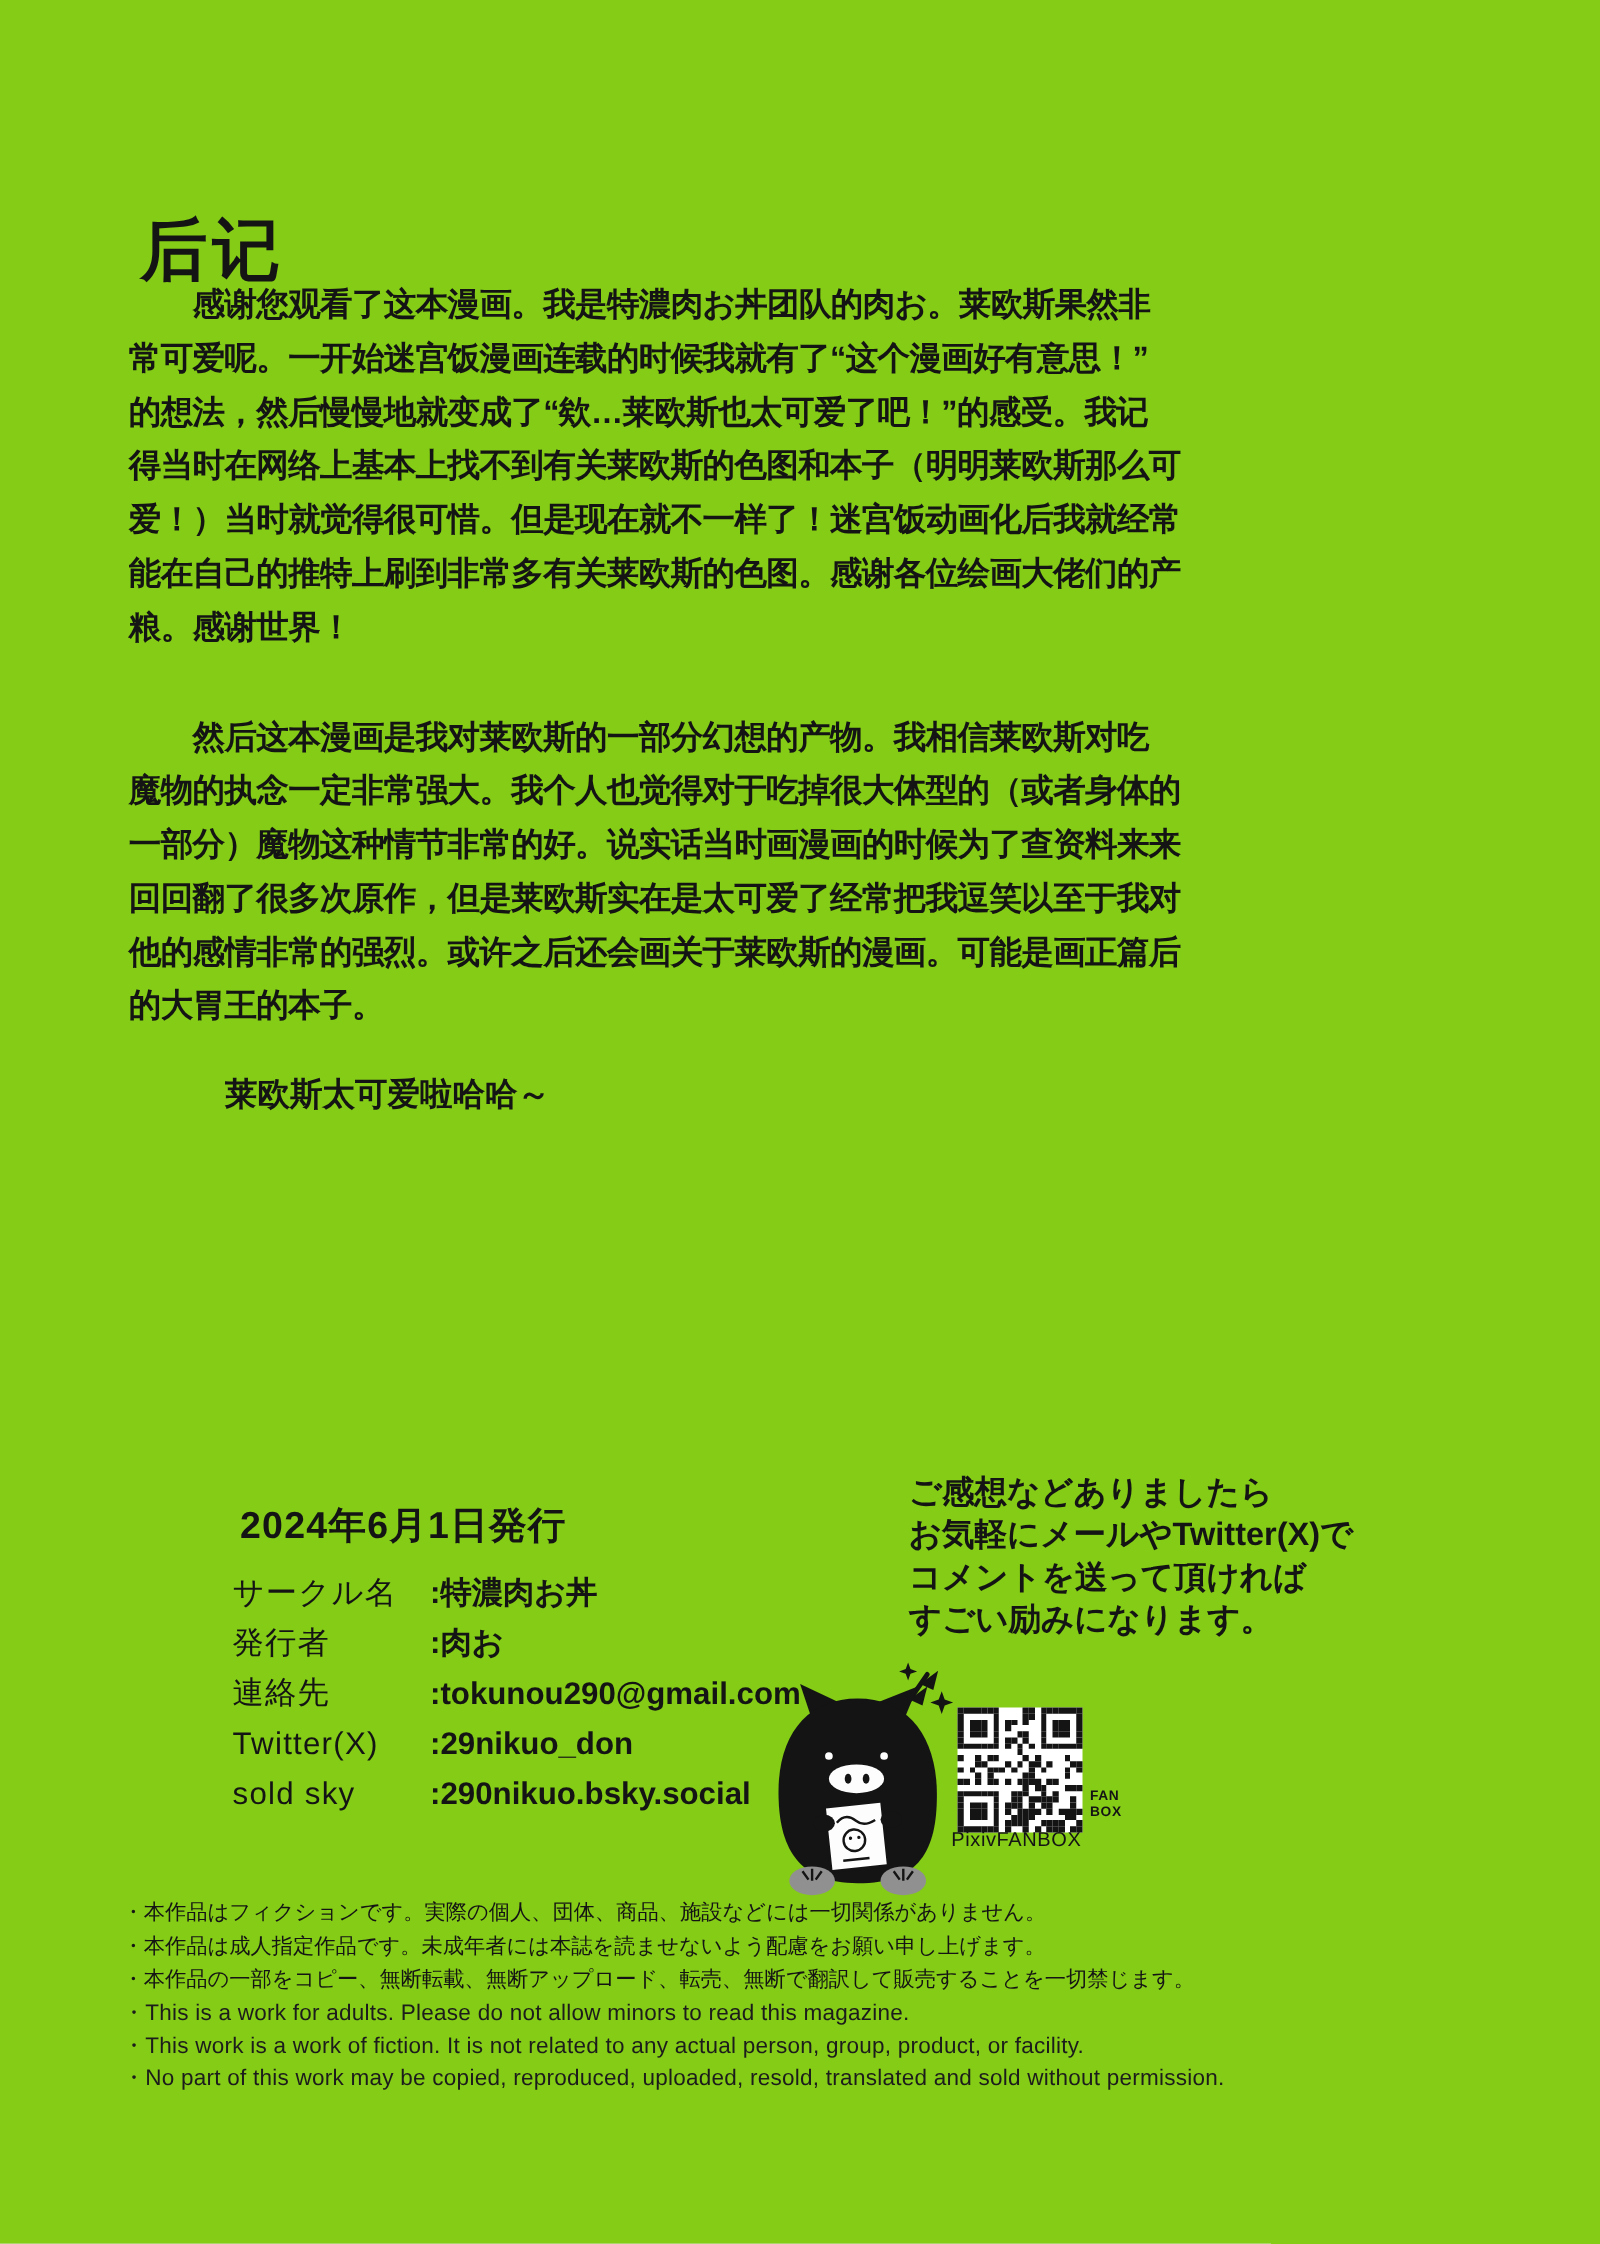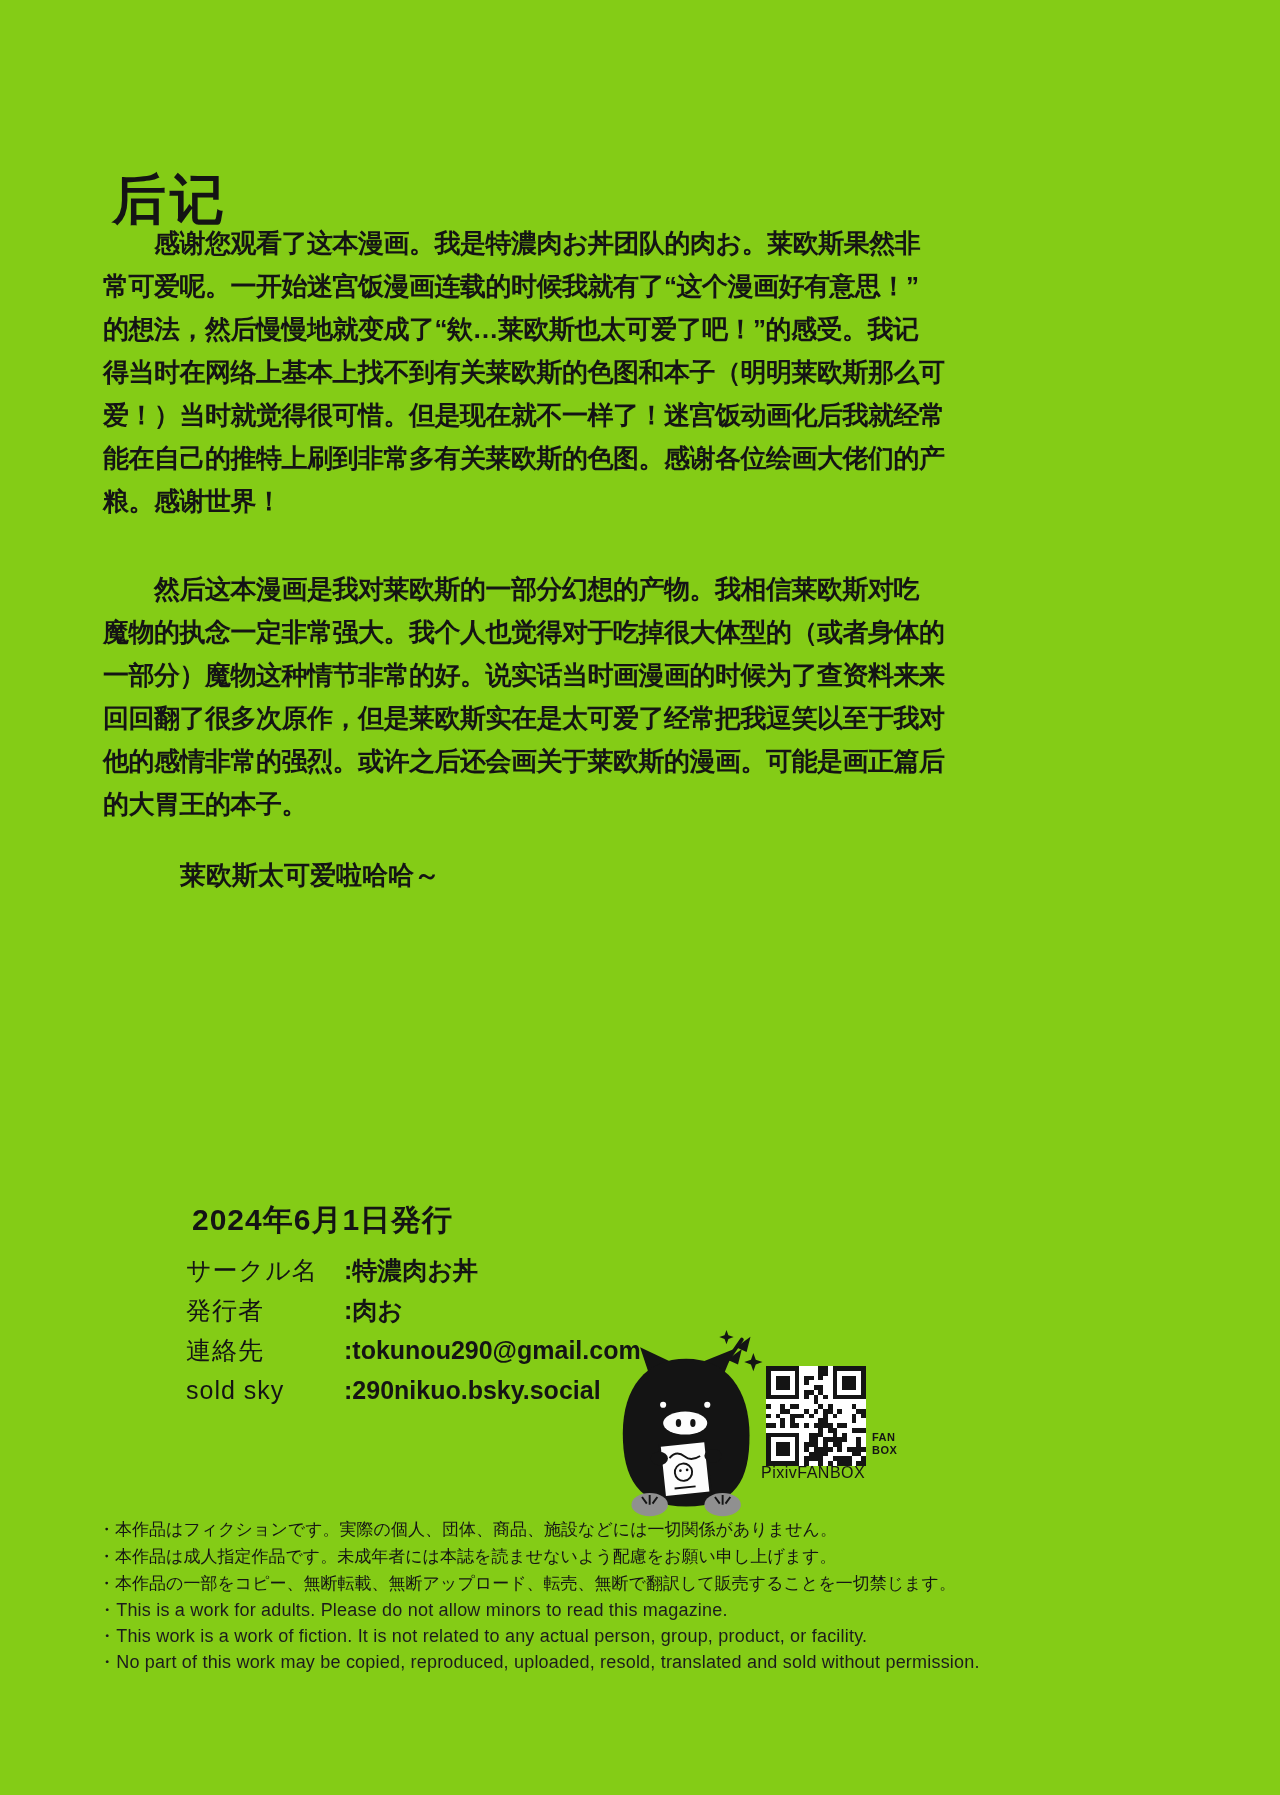--- a/index.html
+++ b/index.html
@@ -30,21 +30,21 @@
   }
   .book-title{
     left:183px;top:1134px;
     font-size:42px;font-weight:900;letter-spacing:2px;
   }
   .publish-date{
     left:192px;top:1200px;
     font-size:30px;font-weight:900;letter-spacing:1px;
   }
   .colophon{left:186px;top:1250px;width:470px;}
-  .colophon .row{display:flex;height:40px;align-items:center;}
+  .colophon .row{display:flex;height:40px;align-items:flex-end;}
   .colophon .lbl{
     width:158px;flex:0 0 158px;
     font-size:25px;font-weight:400;letter-spacing:1px;
   }
   .colophon .val{
     font-size:25px;font-weight:800;letter-spacing:0;white-space:nowrap;
   }
   .feedback{
     left:727px;top:1176px;
     font-size:26px;font-weight:900;
@@ -107,25 +107,33 @@
     </div>
     <div class="row">
       <span class="lbl">発行者</span>
       <span class="val">:肉お</span>
     </div>
     <div class="row">
       <span class="lbl">連絡先</span>
       <span class="val">:tokunou290@gmail.com</span>
     </div>
     <div class="row">
+      <span class="lbl">Twitter(X)</span>
+      <span class="val">:29nikuo_don</span>
+    </div>
+    <div class="row">
       <span class="lbl">sold sky</span>
       <span class="val">:290nikuo.bsky.social</span>
     </div>
   </div>
 
+  <div class="abs feedback">ご感想などありましたら
+お気軽にメールやTwitter(X)で
+コメントを送って頂ければ
+すごい励みになります。</div>
 
   <svg class="abs mascot" viewBox="0 0 160 200" aria-hidden="true">
 
     <line x1="98" y1="64" x2="134" y2="12" stroke="#141414" stroke-width="4" stroke-linecap="round"></line>
 
     <path d="M128 20 l15 -11 l-4 16 z" fill="#141414"></path>
     <path d="M119 33 l15 -11 l-4 16 z" fill="#141414"></path>
 
     <path d="M146 26 l2.5 7 7 2.5 -7 2.5 -2.5 7 -2.5 -7 -7 -2.5 7 -2.5 z" fill="#141414"></path>
     <path d="M118 2 l2 5.5 5.5 2 -5.5 2 -2 5.5 -2 -5.5 -5.5 -2 5.5 -2 z" fill="#141414"></path>

